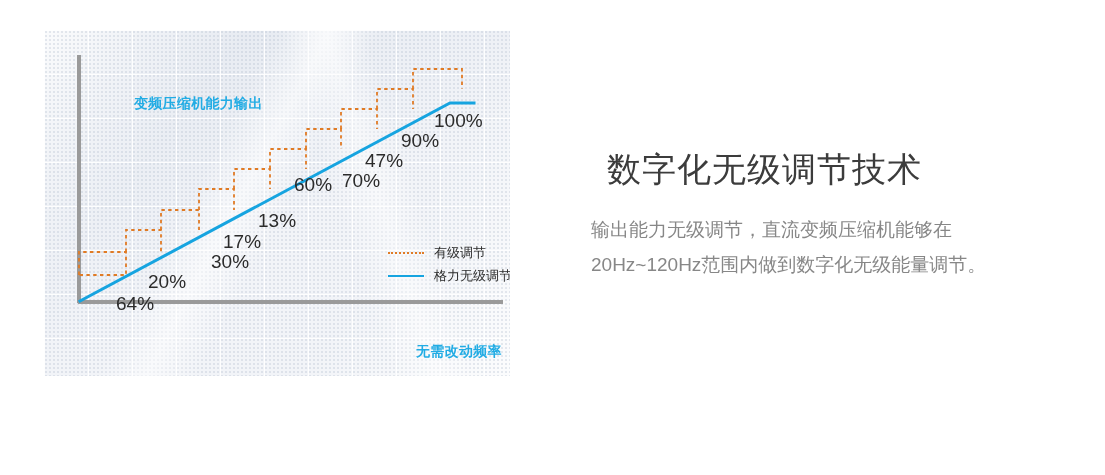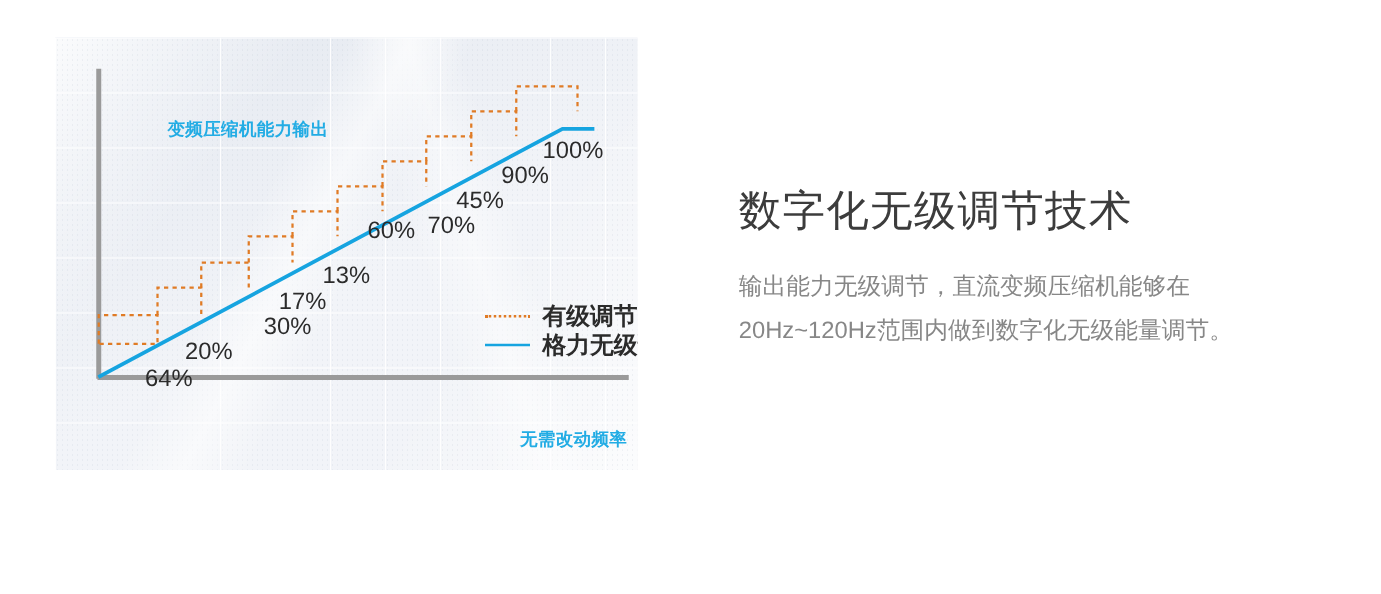--- a/index.html
+++ b/index.html
@@ -67,32 +67,32 @@
   .legend-swatch{width:36px;height:12px;margin-right:10px;position:relative;flex:0 0 auto;}
   .legend-swatch.dashed::before{
     content:"";position:absolute;left:0;right:0;top:5px;height:0;
     border-top:2px dotted #e07b25;
   }
   .legend-swatch.solid::before{
     content:"";position:absolute;left:0;right:0;top:5px;height:0;
     border-top:2.5px solid #16a4e0;
   }
   .legend-text{
-    color:#2b2b2b;font-size:19px;font-weight:700;white-space:nowrap;
+    color:#2b2b2b;font-size:13px;font-weight:400;white-space:nowrap;
   }
 
   
   .copy{position:absolute;left:591px;top:149px;width:460px;}
   .copy-title{
     color:#3c3c3c;
     font-size:34px;
     font-weight:400;
     line-height:1.2;
     letter-spacing:1px;
-    margin:0 0 22px 0;
+    margin:0 0 22px 16px;
     white-space:nowrap;
   }
   .copy-body{
     color:#878787;
     font-size:19px;
     line-height:1.85;
     margin:0;
     width:455px;
   }
 </style>
@@ -140,21 +140,21 @@
     <div class="axis-label y">变频压缩机能力输出</div>
     <div class="axis-label x">无需改动频率</div>
 
     <div class="step-label" style="left:72px;top:263px;">64%</div>
     <div class="step-label" style="left:104px;top:241px;">20%</div>
     <div class="step-label" style="left:141px;top:221px;margin-left:26px;">30%</div>
     <div class="step-label" style="left:179px;top:201px;">17%</div>
     <div class="step-label" style="left:214px;top:180px;">13%</div>
     <div class="step-label" style="left:250px;top:144px;">60%</div>
     <div class="step-label" style="left:298px;top:140px;">70%</div>
-    <div class="step-label" style="left:321px;top:120px;">45%</div>
+    <div class="step-label" style="left:321px;top:120px;">47%</div>
     <div class="step-label" style="left:357px;top:100px;">90%</div>
     <div class="step-label" style="left:390px;top:80px;">100%</div>
 
     <div class="legend">
       <div class="legend-row">
         <span class="legend-swatch dashed"></span>
         <span class="legend-text">有级调节</span>
       </div>
       <div class="legend-row">
         <span class="legend-swatch solid"></span>

